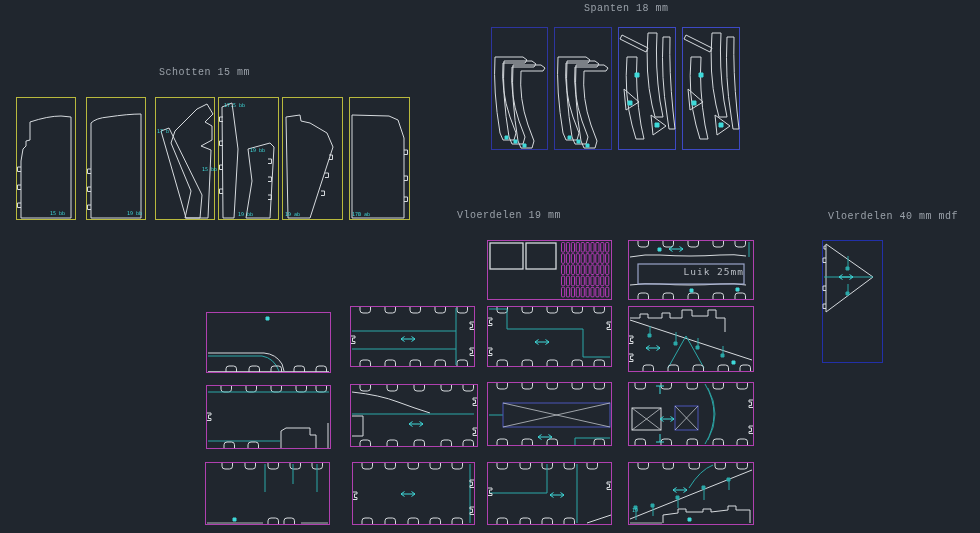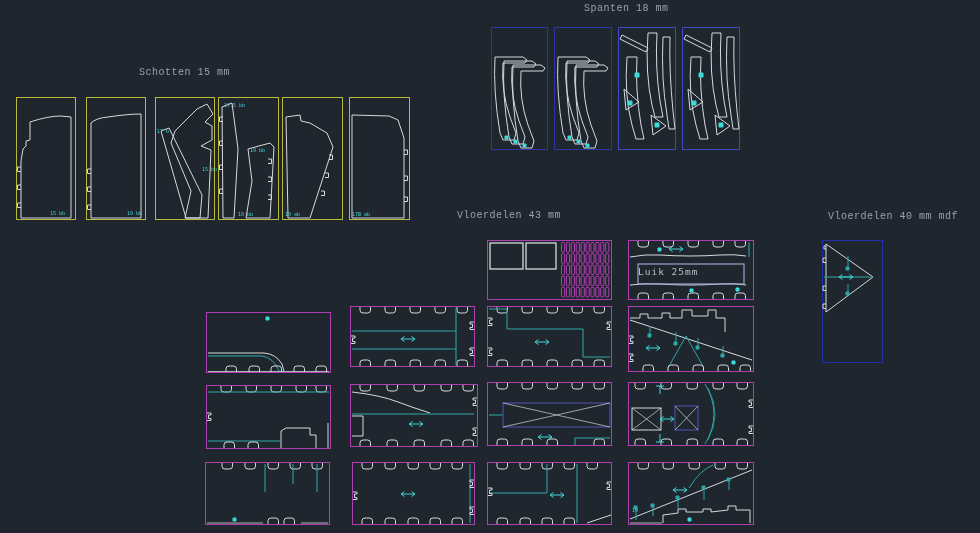--- a/index.html
+++ b/index.html
@@ -1,21 +1,21 @@
 <!DOCTYPE html>
 <html><head>
 <meta charset="utf-8">
 <style>
   html,body{margin:0;padding:0;background:#0c0f13;}
   #stage{position:relative;width:980px;height:533px;overflow:hidden;
          font-family:"DejaVu Sans Mono",monospace;}
   svg{position:absolute;left:0;top:0;}
   .cad-title{position:absolute;font-size:10px;letter-spacing:.5px;
              color:#9aa1a9;white-space:pre;font-family:Liberation Mono, monospace;}
-  .luik-label{position:absolute;left:638px;top:266px;width:106px;text-align:left;
+  .luik-label{position:absolute;left:638px;top:266px;width:106px;text-align:right;
               font-size:9.5px;letter-spacing:1px;color:#b9bec5;}
   .plabel{position:absolute;font-size:5px;line-height:5px;color:#3fd9d9;white-space:pre;}
 </style>
 </head>
 <body>
 
 <div id="stage" style="background: rgb(32, 38, 46);">
   <svg id="drawing" width="980" height="533">
       <g transform="translate(16,97)">
         <rect x="0.5" y="0.5" width="59" height="122" fill="none" stroke="#b9b93d" stroke-width="1"></rect>
@@ -278,23 +278,23 @@
         <rect x="0.5" y="0.5" width="60" height="122" fill="none" stroke="#2230a8" stroke-width="1"></rect>
         <path d="M4 4 L51 37 L4 72 Z" fill="none" stroke="#d6dade" stroke-width="1" stroke-linejoin="round"></path>
         <path d="M4 18 h-3 v4.5 h3 M4 46 h-3 v4.5 h3 M4 64 h-3 v4.5 h3 M4 6 h-2 v3 h2" fill="none" stroke="#d6dade" stroke-width="1" stroke-linejoin="round"></path>
         <path d="M2 37 H51" fill="none" stroke="#2ba8a8" stroke-width="1" stroke-linejoin="round"></path>
         <path d="M17 37 h14 M17 37 l3.5 -2.5 M17 37 l3.5 2.5 M31 37 l-3.5 -2.5 M31 37 l-3.5 2.5" fill="none" stroke="#3fd9d9" stroke-width="1" stroke-linejoin="round"></path>
         <path d="M26 16 V27 M26 44 V52" fill="none" stroke="#2ba8a8" stroke-width="1" stroke-linejoin="round"></path>
         <path d="M24 27 h3 v3 h-3 zM24 52 h3 v3 h-3 z" fill="#2ba8a8" stroke="#2ba8a8" stroke-width="1" stroke-linejoin="round"></path>
       </g>
     </svg>
 
-  <div class="cad-title" style="left:139px;top:67px">Schotten 15 mm</div>
+  <div class="cad-title" style="left:159px;top:67px">Schotten 15 mm</div>
   <div class="cad-title" style="left:584px;top:3px">Spanten 18 mm</div>
-  <div class="cad-title" style="left:457px;top:210px">Vloerdelen 43 mm</div>
+  <div class="cad-title" style="left:457px;top:210px">Vloerdelen 19 mm</div>
   <div class="cad-title" style="left:828px;top:211px">Vloerdelen 40 mm mdf</div>
 
   <div class="luik-label">Luik 25mm</div>
 
   <span class="plabel" style="left:50px;top:211px">15 bb</span>
   <span class="plabel" style="left:127px;top:211px">19 bb</span>
   <span class="plabel" style="left:157px;top:129px">17 b</span>
   <span class="plabel" style="left:202px;top:167px">15 bb</span>
   <span class="plabel" style="left:224px;top:103px">17.5 bb</span>
   <span class="plabel" style="left:250px;top:148px">19 bb</span>

